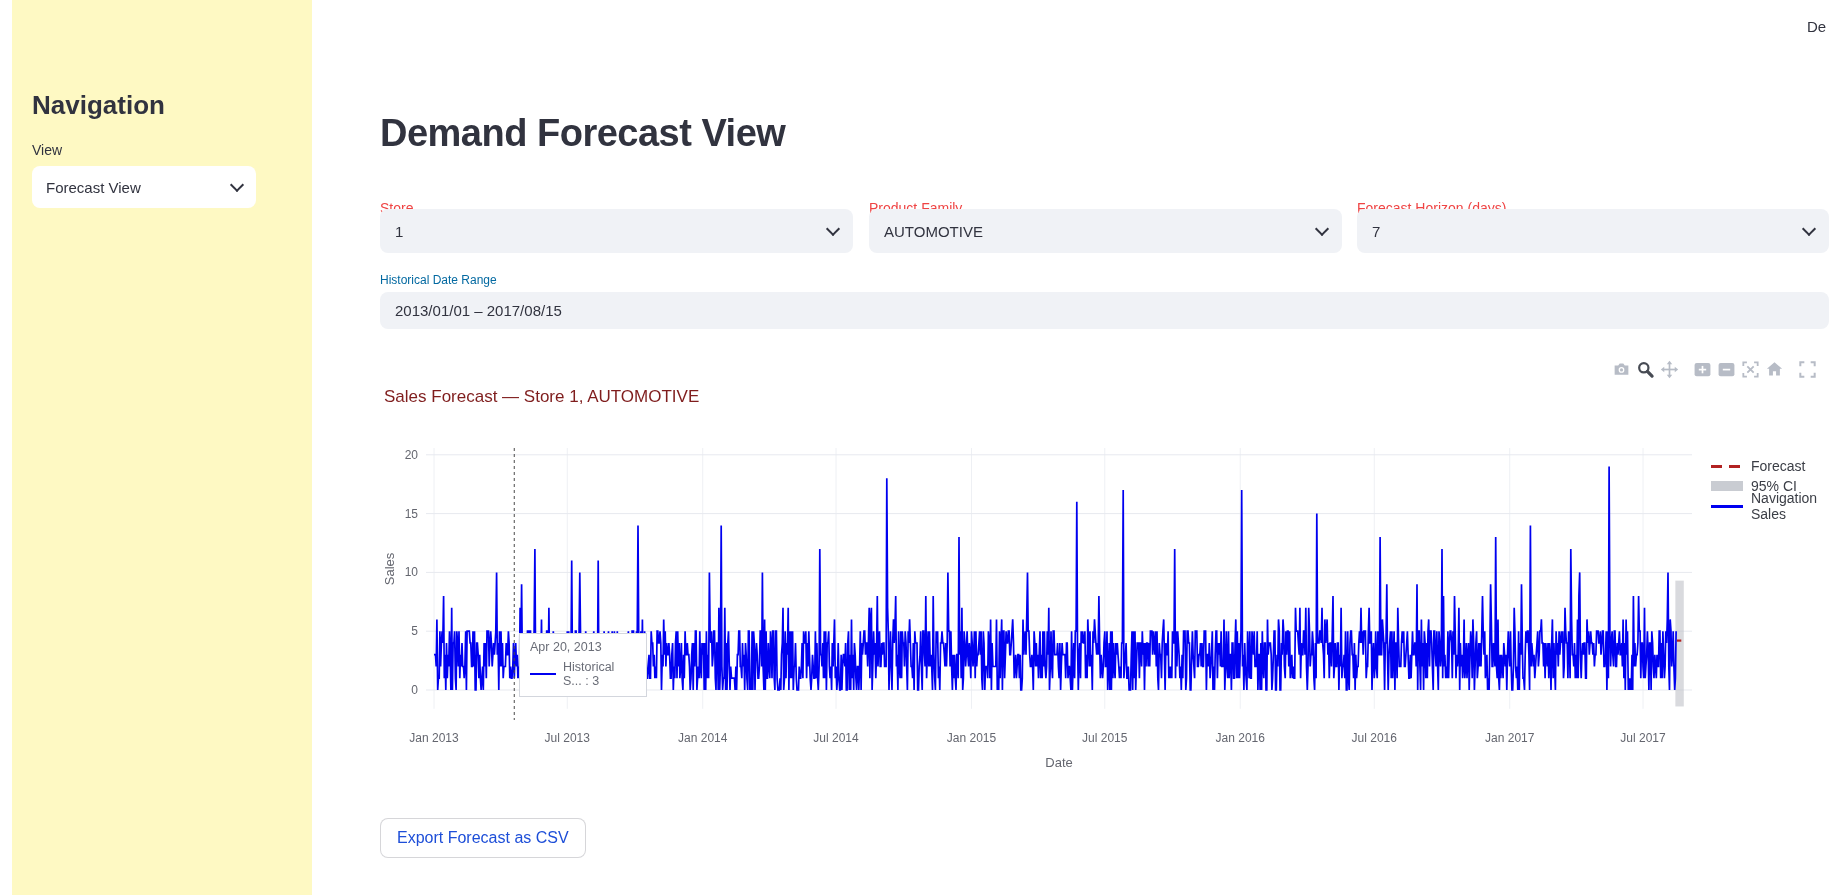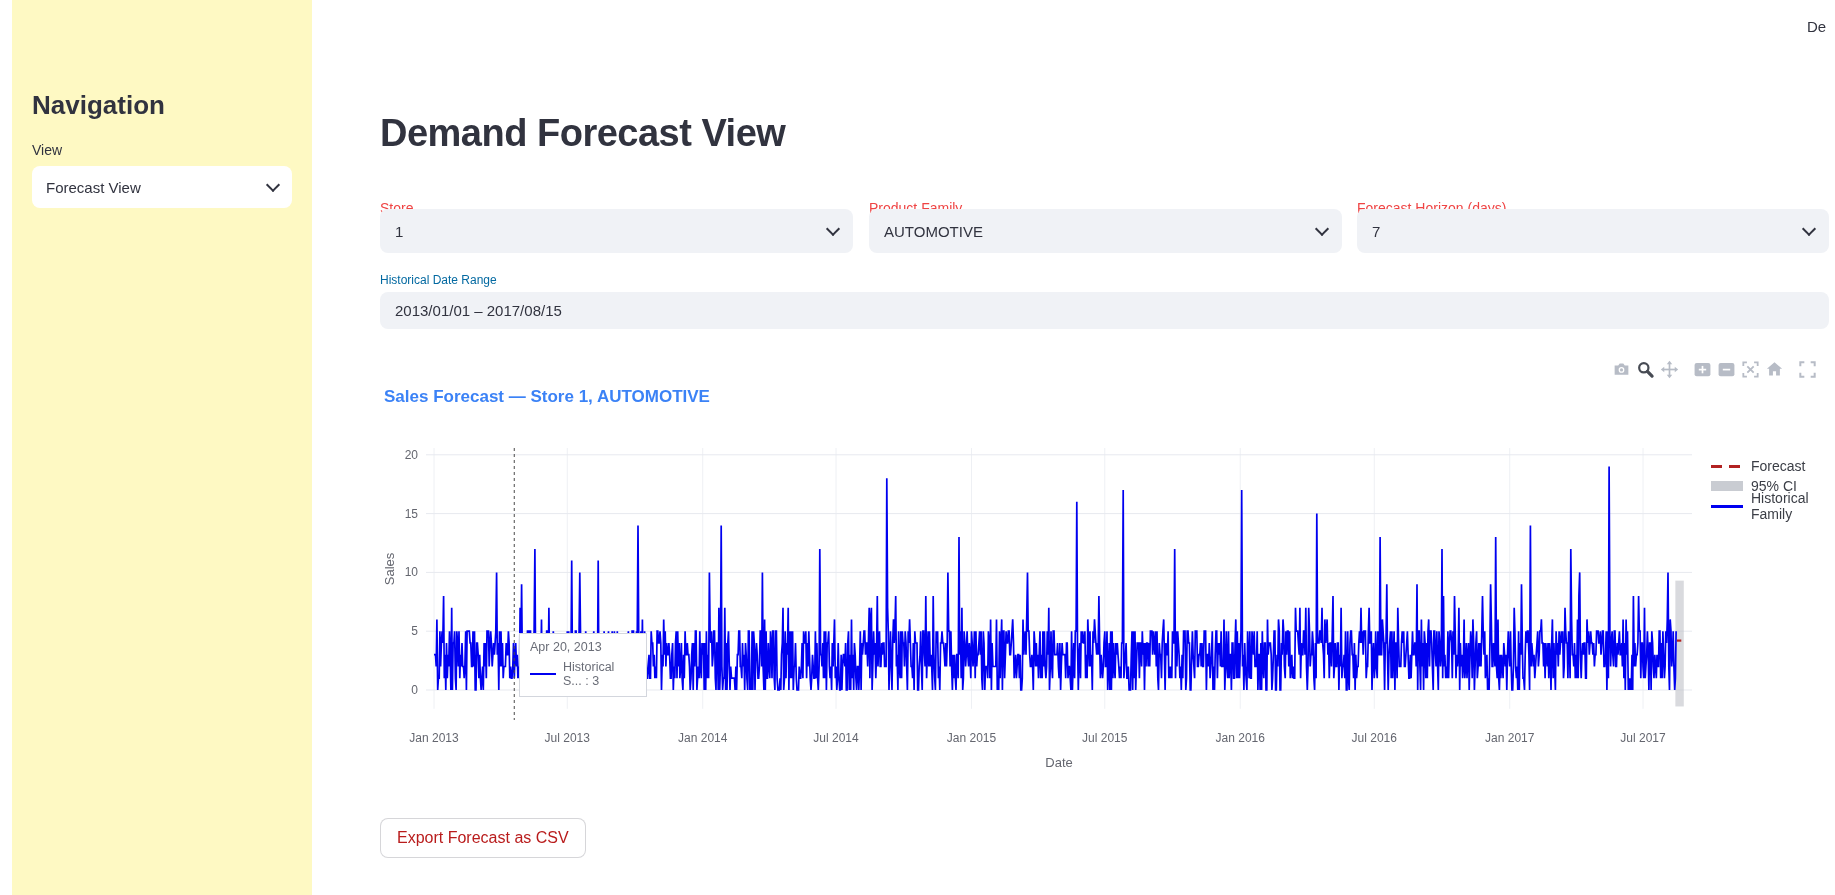--- a/index.html
+++ b/index.html
@@ -4,57 +4,57 @@
 <style>
   html,body{margin:0;padding:0}
   body{
     width:1835px;height:895px;overflow:hidden;background:#ffffff;
     font-family:"Liberation Sans","DejaVu Sans",sans-serif;color:#31333f;position:relative;
   }
   
   .sidebar{position:absolute;left:12px;top:0;width:300px;height:895px;background:#fef9c3}
   .sb-title{position:absolute;left:20px;top:90px;font-size:26px;font-weight:700;color:#31333f}
   .sb-label{position:absolute;left:20px;top:142px;font-size:14px;color:#31333f}
-  .sb-select{position:absolute;left:20px;top:166px;width:260px;height:42px;background:#ffffff;
+  .sb-select{position:absolute;left:20px;top:166px;width:224px;height:42px;background:#ffffff;
     border-radius:8px;display:flex;align-items:center;justify-content:space-between;
     padding:0 14px;box-sizing:border-box;font-size:15px;cursor:pointer}
   .chev{width:8px;height:8px;border-right:2px solid #31333f;border-bottom:2px solid #31333f;
     transform:rotate(45deg);margin-top:-4px;flex:0 0 auto}
   
   .deploy{position:absolute;left:1807px;top:18px;font-size:15px;color:#31333f;white-space:nowrap}
   
   .page-title{position:absolute;left:380px;top:112px;font-size:38px;font-weight:700;letter-spacing:-.5px;color:#31333f}
   .ctl-label{position:absolute;top:200px;font-size:14px;color:#ef4444}
   .sel{position:absolute;top:209px;height:44px;background:#f0f2f6;border-radius:8px;
     display:flex;align-items:center;justify-content:space-between;padding:0 15px;
     box-sizing:border-box;font-size:15px;cursor:pointer}
   .dr-label{position:absolute;left:380px;top:273px;font-size:12px;color:#0369a1}
   .dr-input{position:absolute;left:380px;top:292px;width:1449px;height:37px;background:#f0f2f6;
     border-radius:8px;display:flex;align-items:center;padding:0 15px;box-sizing:border-box;font-size:15px}
   
   .modebar{position:absolute;left:1612px;top:360px;display:flex;align-items:center}
   .mb{width:19px;height:19px;margin-right:5px;cursor:pointer;display:block}
   .mb-gap{width:9px}
   
-  .chart-title{position:absolute;left:384px;top:387px;font-size:17px;font-weight:700;color:#3b82f6}
+  .chart-title{position:absolute;left:384px;top:387px;font-size:17px;font-weight:400;color:#7f1d1d}
   #chart-svg{position:absolute;left:380px;top:440px}
   .legend{position:absolute;left:1711px;top:456px;font-size:14px;color:#3b3e46}
   .lg-row{display:flex;align-items:center;height:20px;cursor:pointer}
   .lg-swatch{width:32px;margin-right:8px;flex:0 0 auto}
   .sw-forecast{height:3px;background:repeating-linear-gradient(90deg,#b22222 0 11px,transparent 11px 18px)}
   .sw-ci{height:10px;background:#c9ccd2}
   .sw-hist{height:3px;background:#0000f0}
   
   .tooltip{position:absolute;left:519px;top:633px;width:128px;background:#ffffff;
     border:1px solid #d3d6dd;padding:6px 10px 8px 10px;font-size:12.5px;color:#6a6d77;box-sizing:border-box}
   .tt-row2{display:flex;align-items:center;margin-top:6px}
   .tt-line{width:26px;height:2px;background:#0000f0;margin-right:7px;flex:0 0 auto}
   
   .export-btn{position:absolute;left:380px;top:818px;height:40px;padding:0 16px;background:#fff;
-    border:1px solid rgba(49,51,63,.2);border-radius:8px;font-size:16px;color:#b91c1c;
+    border:1px solid rgba(49,51,63,.2);border-radius:8px;font-size:16px;color:#1d4ed8;
     display:flex;align-items:center;cursor:pointer;font-family:inherit}
 </style>
 </head>
 <body>
 
 <div class="sidebar">
   <div class="sb-title">Navigation</div>
   <div class="sb-label">View</div>
   <div class="sb-select">
     <span>Forecast View</span>
@@ -180,21 +180,21 @@
   <div class="lg-row">
     <span class="lg-swatch sw-forecast"></span>
     <span>Forecast</span>
   </div>
   <div class="lg-row">
     <span class="lg-swatch sw-ci"></span>
     <span>95% CI</span>
   </div>
   <div class="lg-row">
     <span class="lg-swatch sw-hist"></span>
-    <span>Historical Family</span>
+    <span>Navigation Sales</span>
   </div>
 </div>
 
 <div class="tooltip">
   <div>Apr 20, 2013</div>
   <div class="tt-row2">
     <span class="tt-line"></span>
     <span>Historical S... : 3</span>
   </div>
 </div>

